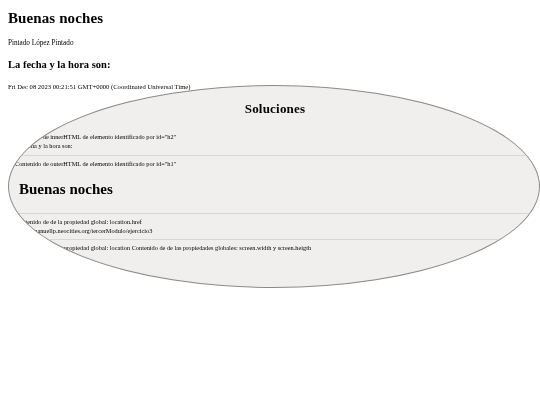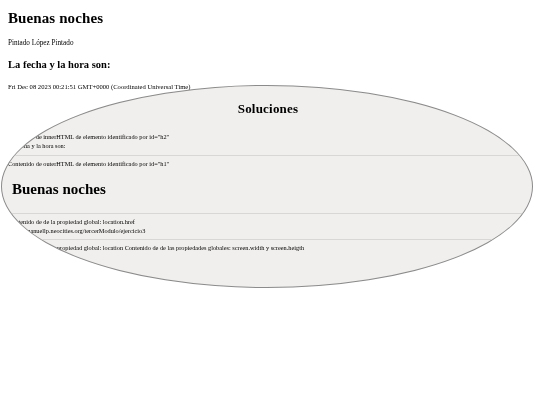--- a/index.html
+++ b/index.html
@@ -47,21 +47,21 @@
   }
   .doc-date {
     font-size: 6.6px;
     line-height: 1.2;
     margin: 12px 0 0 0;
   }
 
   
   .ellipse-wrap {
     position: absolute;
-    left: 1px;
+    left: 8px;
     top: 85px;
     width: 532px;
     height: 203px;
   }
   .ellipse {
     position: absolute;
     inset: 0;
     box-sizing: border-box;
     background: #f0efed;
     border: 1px solid #8b8b8b;

